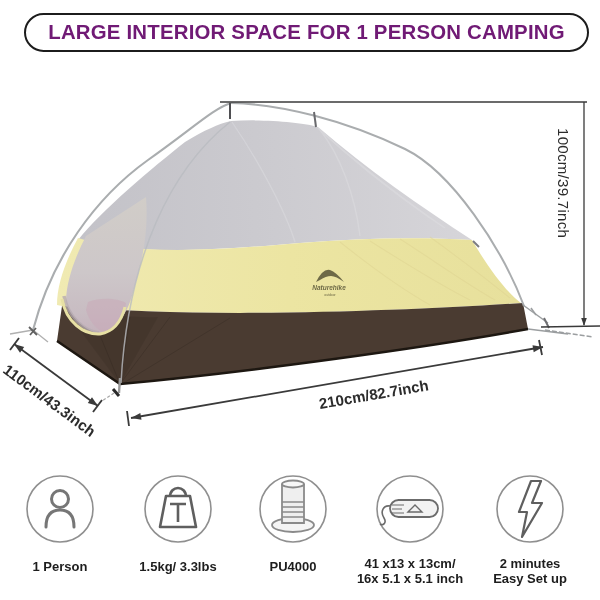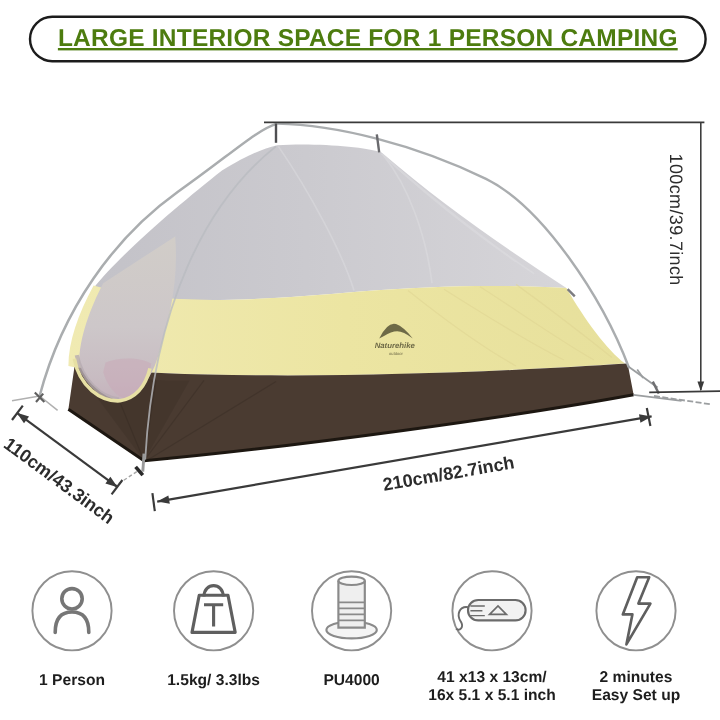--- a/index.html
+++ b/index.html
@@ -1,18 +1,18 @@
 <!DOCTYPE html>
 <html><head>
 <meta charset="utf-8">
 <style>
   html,body{margin:0;padding:0;}
   body{width:600px;height:600px;background:#ffffff;font-family:"Liberation Sans",sans-serif;position:relative;overflow:hidden;}
   .pill{position:absolute;left:24px;top:13px;width:561px;height:35px;border:2px solid #1c1c1c;border-radius:20px;display:flex;align-items:center;justify-content:center;}
-  .pill span{font-weight:bold;font-size:20.4px;color:#4d7c0f;letter-spacing:0.2px;white-space:nowrap;text-decoration:underline;}
+  .pill span{font-weight:bold;font-size:20.4px;color:#701a75;letter-spacing:0.2px;white-space:nowrap;}
   svg{position:absolute;left:0;top:0;}
 </style>
 </head>
 <body>
 
 <div class="pill">
     <span>LARGE INTERIOR SPACE FOR 1 PERSON CAMPING</span>
   </div>
 
 <svg width="600" height="600" viewBox="0 0 600 600">

